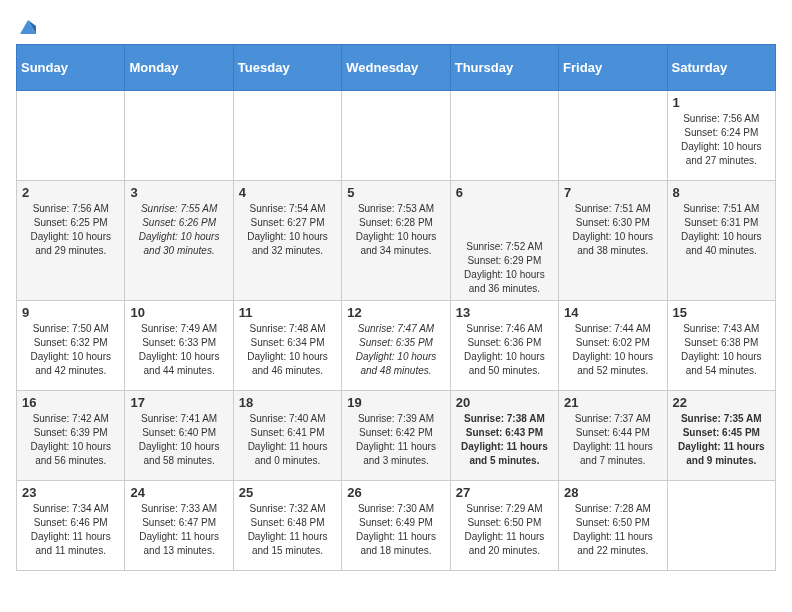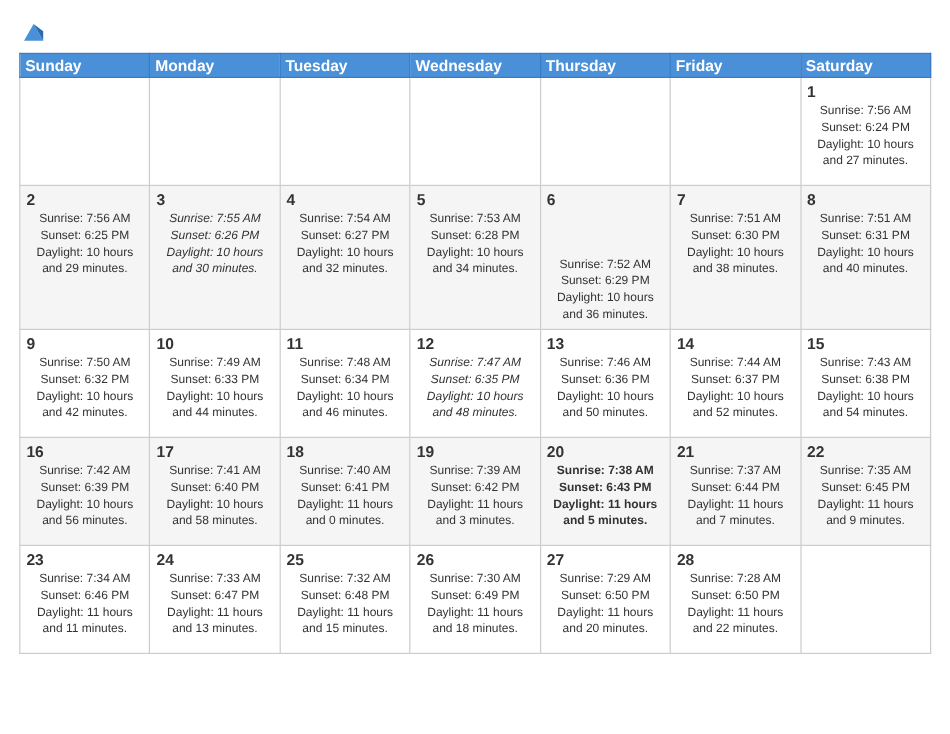--- a/index.html
+++ b/index.html
@@ -56,21 +56,21 @@
     .calendar {
       width: 100%;
       border-collapse: collapse;
       border: 1px solid #ccc;
     }
     .calendar th {
       background-color: #4a90d9;
       color: #fff;
       font-size: 13px;
       font-weight: bold;
-      padding: 2px 4px;
+      padding: 15px 4px;
       text-align: left;
       border: 1px solid #3a7bc8;
     }
     .calendar td {
       width: calc(100% / 7);
       vertical-align: top;
       border: 1px solid #ccc;
       padding: 4px 5px;
       height: 90px;
       font-size: 10.5px;
@@ -214,21 +214,21 @@
         </td>
         <td>
           <span class="day-num">13</span>
           <div class="day-info" style="white-space: pre-line;">Sunrise: 7:46 AM
 Sunset: 6:36 PM
 Daylight: 10 hours and 50 minutes.</div>
         </td>
         <td>
           <span class="day-num">14</span>
           <div class="day-info" style="white-space: pre-line;">Sunrise: 7:44 AM
-Sunset: 6:37 PM
+Sunset: 6:02 PM
 Daylight: 10 hours and 52 minutes.</div>
         </td>
         <td>
           <span class="day-num">15</span>
           <div class="day-info" style="white-space: pre-line;">Sunrise: 7:43 AM
 Sunset: 6:38 PM
 Daylight: 10 hours and 54 minutes.</div>
         </td>
       </tr>
       <tr>
@@ -263,21 +263,21 @@
 Daylight: 11 hours and 5 minutes.</div>
         </td>
         <td class="alt-row">
           <span class="day-num">21</span>
           <div class="day-info" style="white-space: pre-line;">Sunrise: 7:37 AM
 Sunset: 6:44 PM
 Daylight: 11 hours and 7 minutes.</div>
         </td>
         <td class="alt-row">
           <span class="day-num">22</span>
-          <div class="day-info" style="white-space: pre-line;">Sunrise: 7:35 AM
+          <div class="day-info" style="white-space: pre-line; font-weight: bold;">Sunrise: 7:35 AM
 Sunset: 6:45 PM
 Daylight: 11 hours and 9 minutes.</div>
         </td>
       </tr>
       <tr>
         <td>
           <span class="day-num">23</span>
           <div class="day-info" style="white-space: pre-line;">Sunrise: 7:34 AM
 Sunset: 6:46 PM
 Daylight: 11 hours and 11 minutes.</div>

